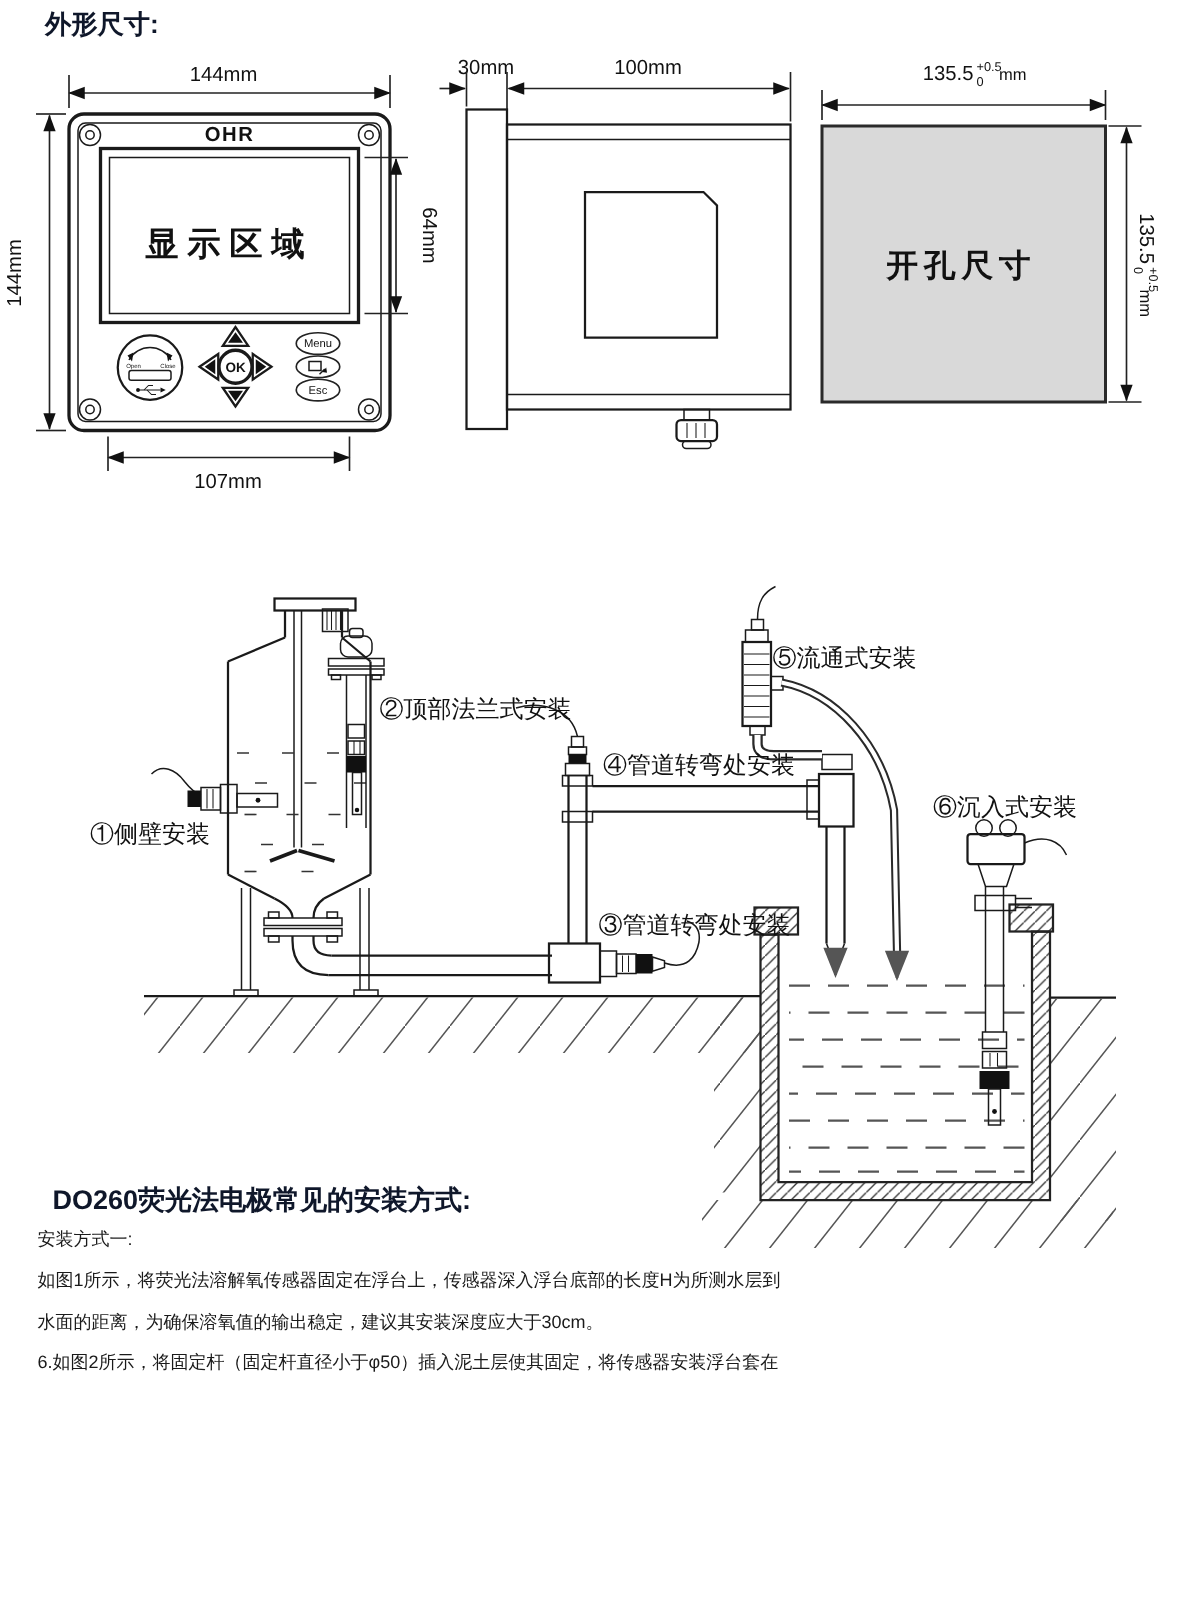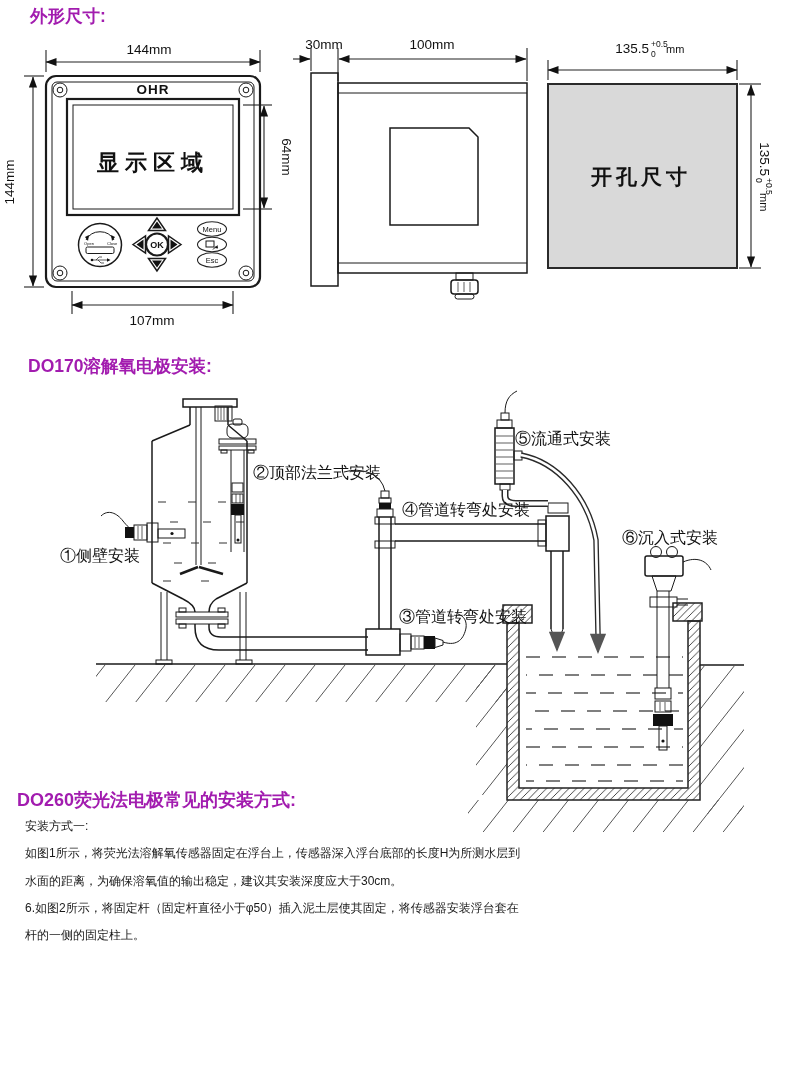--- a/index.html
+++ b/index.html
@@ -1,18 +1,18 @@
 <!DOCTYPE html>
 <html><head>
 <meta charset="utf-8">
 <style>
   html,body{margin:0;padding:0;background:#fff;}
   #page{position:relative;width:790px;height:1082px;background:#ffffff;overflow:hidden;
         font-family:"Liberation Sans",sans-serif;color:#111;}
-  .h1{position:absolute;font-size:17.5px;font-weight:bold;color:#a21caf;white-space:nowrap;}
+  .h1{position:absolute;font-size:17.5px;font-weight:bold;color:#0f172a;white-space:nowrap;}
   .para{position:absolute;left:25px;width:755px;}
   .para .line{font-size:12px;line-height:27.3px;color:#1a1a1a;white-space:nowrap;}
   svg{position:absolute;left:0;}
   svg text{font-family:"Liberation Sans",sans-serif;fill:#111;}
   .dim{font-size:13.5px;}
   .dimS{font-size:8.5px;}
   .dimU{font-size:11px;}
   .lbl{font-size:16px;}
   .brand{font-size:13.5px;font-weight:bold;letter-spacing:1px;}
   .scr{font-family:"Liberation Serif",serif;font-weight:600;}
@@ -184,21 +184,20 @@
         <line class="dl" x1="739" y1="268" x2="761" y2="268"></line>
       <g transform="rotate(90 764 176)">
         <text class="dim" x="764" y="180" text-anchor="end">135.5</text>
         <text class="dimS" x="766" y="174">+0.5</text>
         <text class="dimS" x="766" y="184">0</text>
         <text class="dimU" x="781" y="180">mm</text>
       </g>
     </g>
   </svg>
 
-  <div class="h1" style="left:28px;top:354px">DO170溶解氧电极安装:</div>
 
   <svg style="top:350px" width="790" height="485" viewBox="0 350 790 485">
     <defs>
       <marker id="mG2" viewBox="0 0 10 8" refX="9" refY="4" markerWidth="12" markerHeight="9" orient="auto">
           <path d="M0,0 L10,4 L0,8 Z" fill="#555"></path>
         </marker>
       <pattern id="hatchG" width="30" height="38" patternUnits="userSpaceOnUse">
         <line x1="0" y1="38" x2="30" y2="0" stroke="#555" stroke-width="1"></line>
       </pattern>
       <pattern id="hatchW" width="7.5" height="7.5" patternUnits="userSpaceOnUse">
@@ -389,23 +388,22 @@
     </g>
 
     <text class="lbl" x="60" y="561">①侧壁安装</text>
     <text class="lbl" x="253" y="478">②顶部法兰式安装</text>
     <text class="lbl" x="399" y="622">③管道转弯处安装</text>
     <text class="lbl" x="402" y="515">④管道转弯处安装</text>
     <text class="lbl" x="515" y="444">⑤流通式安装</text>
     <text class="lbl" x="622" y="543">⑥沉入式安装</text>
   </svg>
 
-  <div class="h1" style="left:17px;top:788px;font-size:18px">DO260荧光法电极常见的安装方式:</div>
+  <div class="h1" style="left:35px;top:788px;font-size:18px">DO260荧光法电极常见的安装方式:</div>
 
   <div class="para" style="top:813px">
     <div class="line">安装方式一:</div>
     <div class="line">如图1所示，将荧光法溶解氧传感器固定在浮台上，传感器深入浮台底部的长度H为所测水层到</div>
     <div class="line">水面的距离，为确保溶氧值的输出稳定，建议其安装深度应大于30cm。</div>
     <div class="line">6.如图2所示，将固定杆（固定杆直径小于φ50）插入泥土层使其固定，将传感器安装浮台套在</div>
-    <div class="line">杆的一侧的固定柱上。</div>
   </div>
 
 </div>
 
 </body></html>

